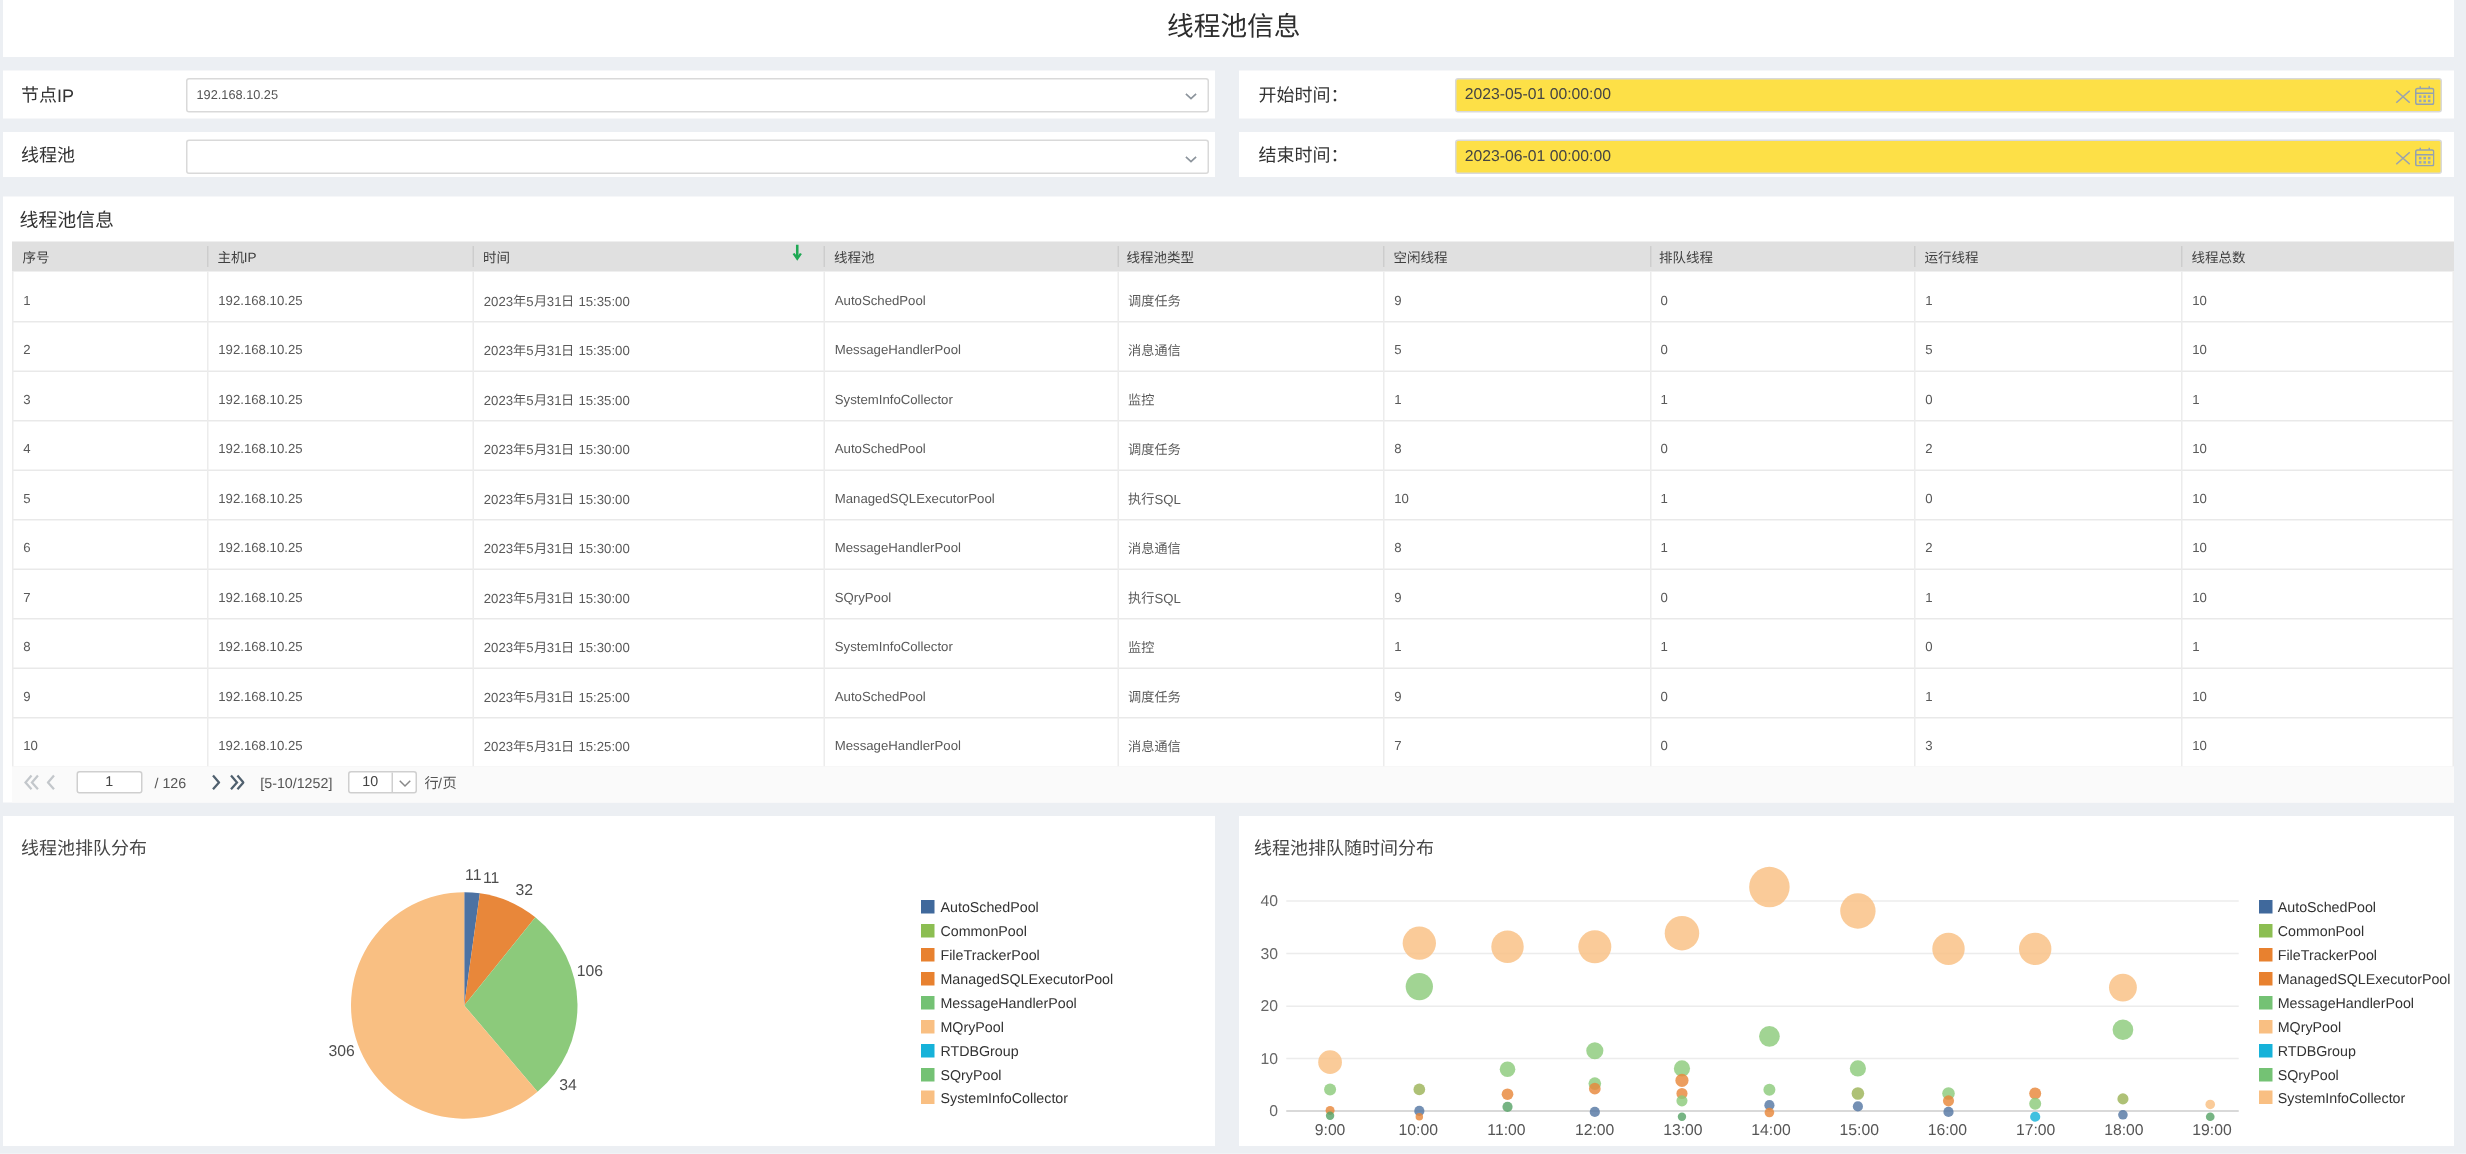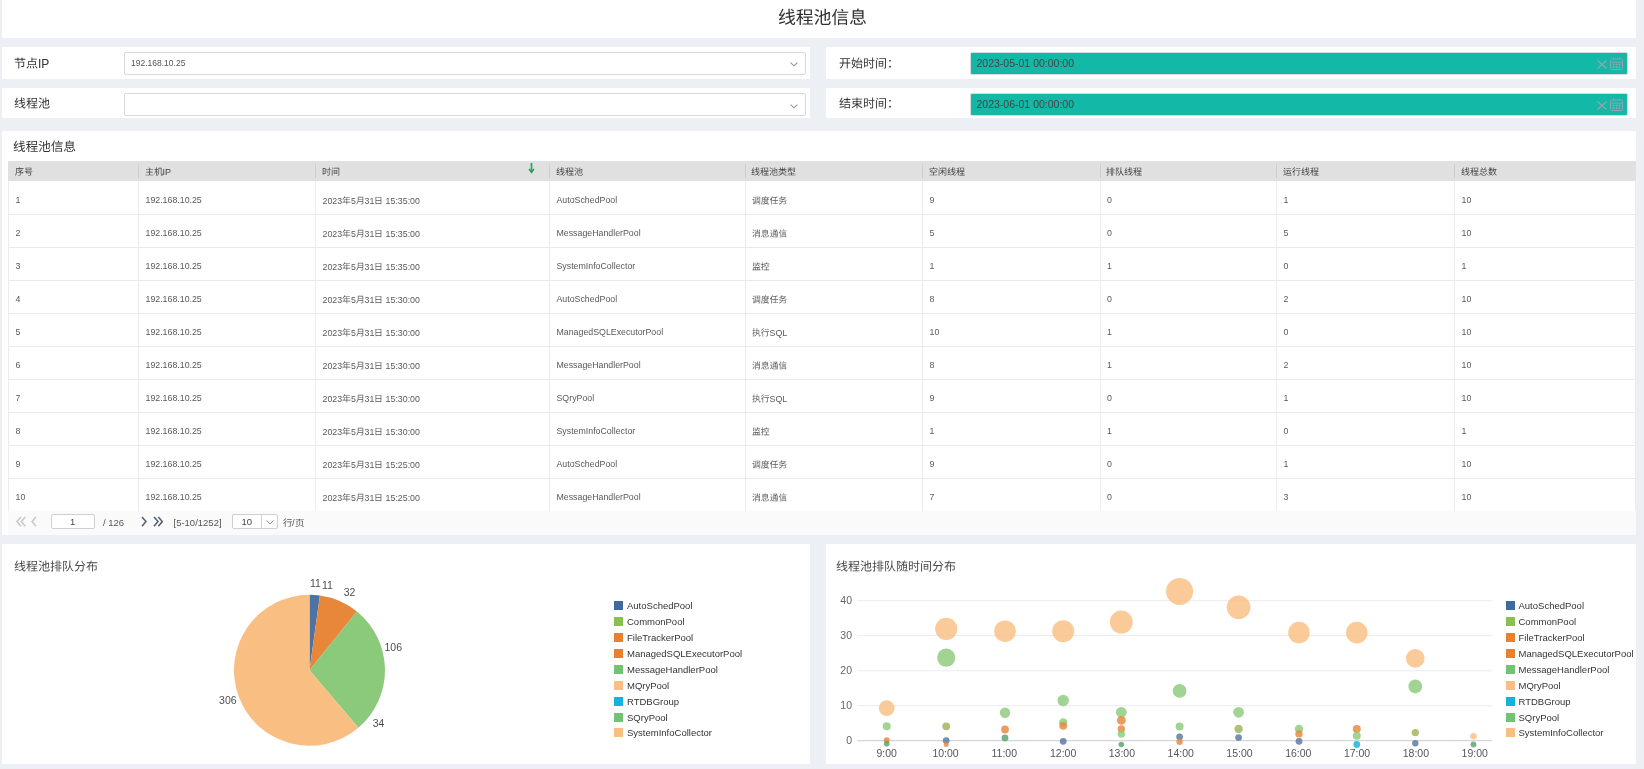--- a/index.html
+++ b/index.html
@@ -1,19 +1,19 @@
 <!DOCTYPE html>
 <html><head><meta charset="utf-8"><style>
 *{margin:0;padding:0;box-sizing:border-box}
 html,body{width:1644px;height:769px;background:#eceff3;font-family:"Liberation Sans",sans-serif;position:relative;overflow:hidden}
 .p{position:absolute;background:#fff}
 .a{position:absolute;white-space:nowrap}
 .zh{vertical-align:-0.12em;fill:currentColor}
 .inp{position:absolute;background:#fff;border:1px solid #d9d9d9;border-radius:2px;font-size:8.5px;color:#555;line-height:21px;padding-left:6px;white-space:nowrap}
-.dinp{position:absolute;background:#14b8a6;border:1px solid #d9d9d9;border-radius:2px;font-size:10.5px;color:#444;line-height:21px;padding-left:5.5px;white-space:nowrap}
+.dinp{position:absolute;background:#fde047;border:1px solid #d9d9d9;border-radius:2px;font-size:10.5px;color:#444;line-height:21px;padding-left:5.5px;white-space:nowrap}
 .lg{position:absolute;font-size:9.5px;color:#333}
 .lg i{display:inline-block;width:9px;height:9px;margin-right:4px;vertical-align:-1px}
 </style></head><body>
 <div class="p" id="pt" style="left:2px;top:0px;width:1634px;height:37.5px"></div>
 <div class="p" id="f1l" style="left:2px;top:47px;width:808px;height:32.3px"></div>
 <div class="p" id="f1r" style="left:825.5px;top:47px;width:810.5px;height:32.3px"></div>
 <div class="p" id="f2l" style="left:2px;top:88.4px;width:808px;height:29.6px"></div>
 <div class="p" id="f2r" style="left:825.5px;top:88.4px;width:810.5px;height:29.6px"></div>
 <div class="p" id="tab" style="left:2px;top:131.3px;width:1634px;height:403.9px"></div>
 <div class="p" id="c1" style="left:2px;top:543.7px;width:808px;height:220.7px"></div>

